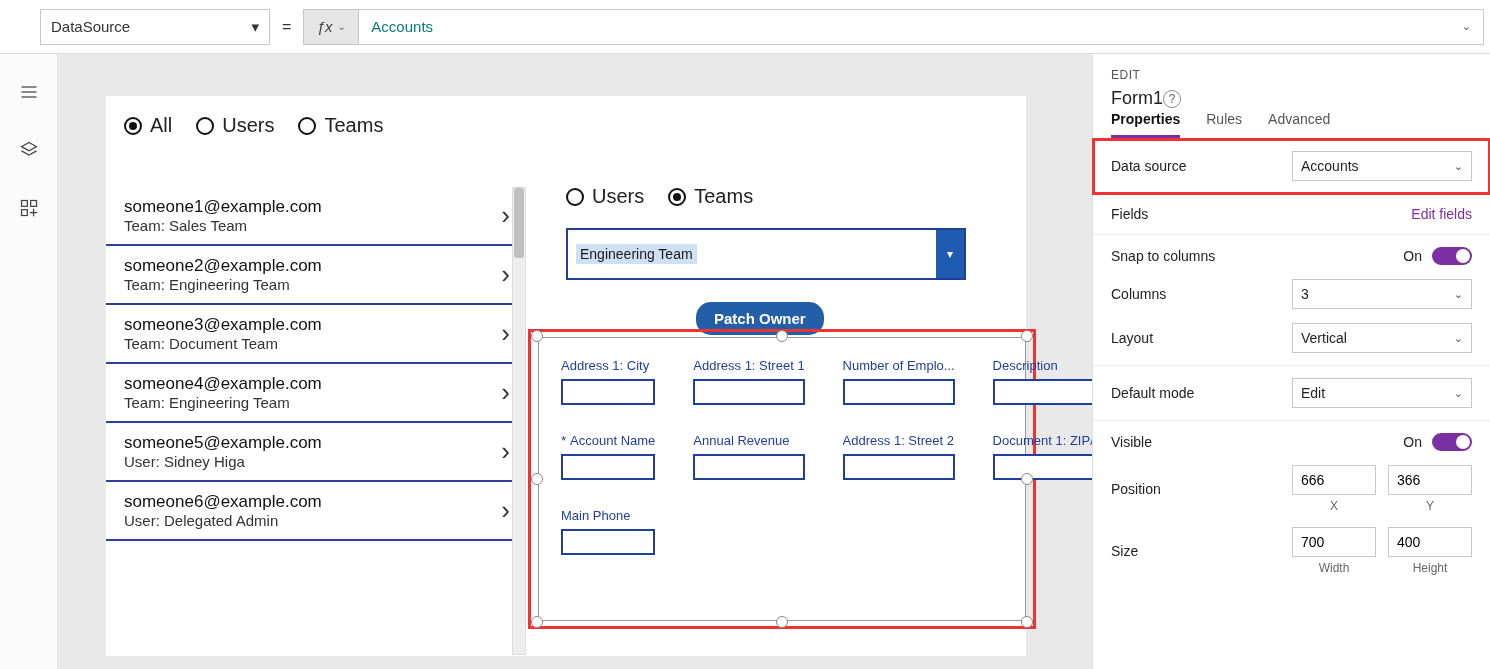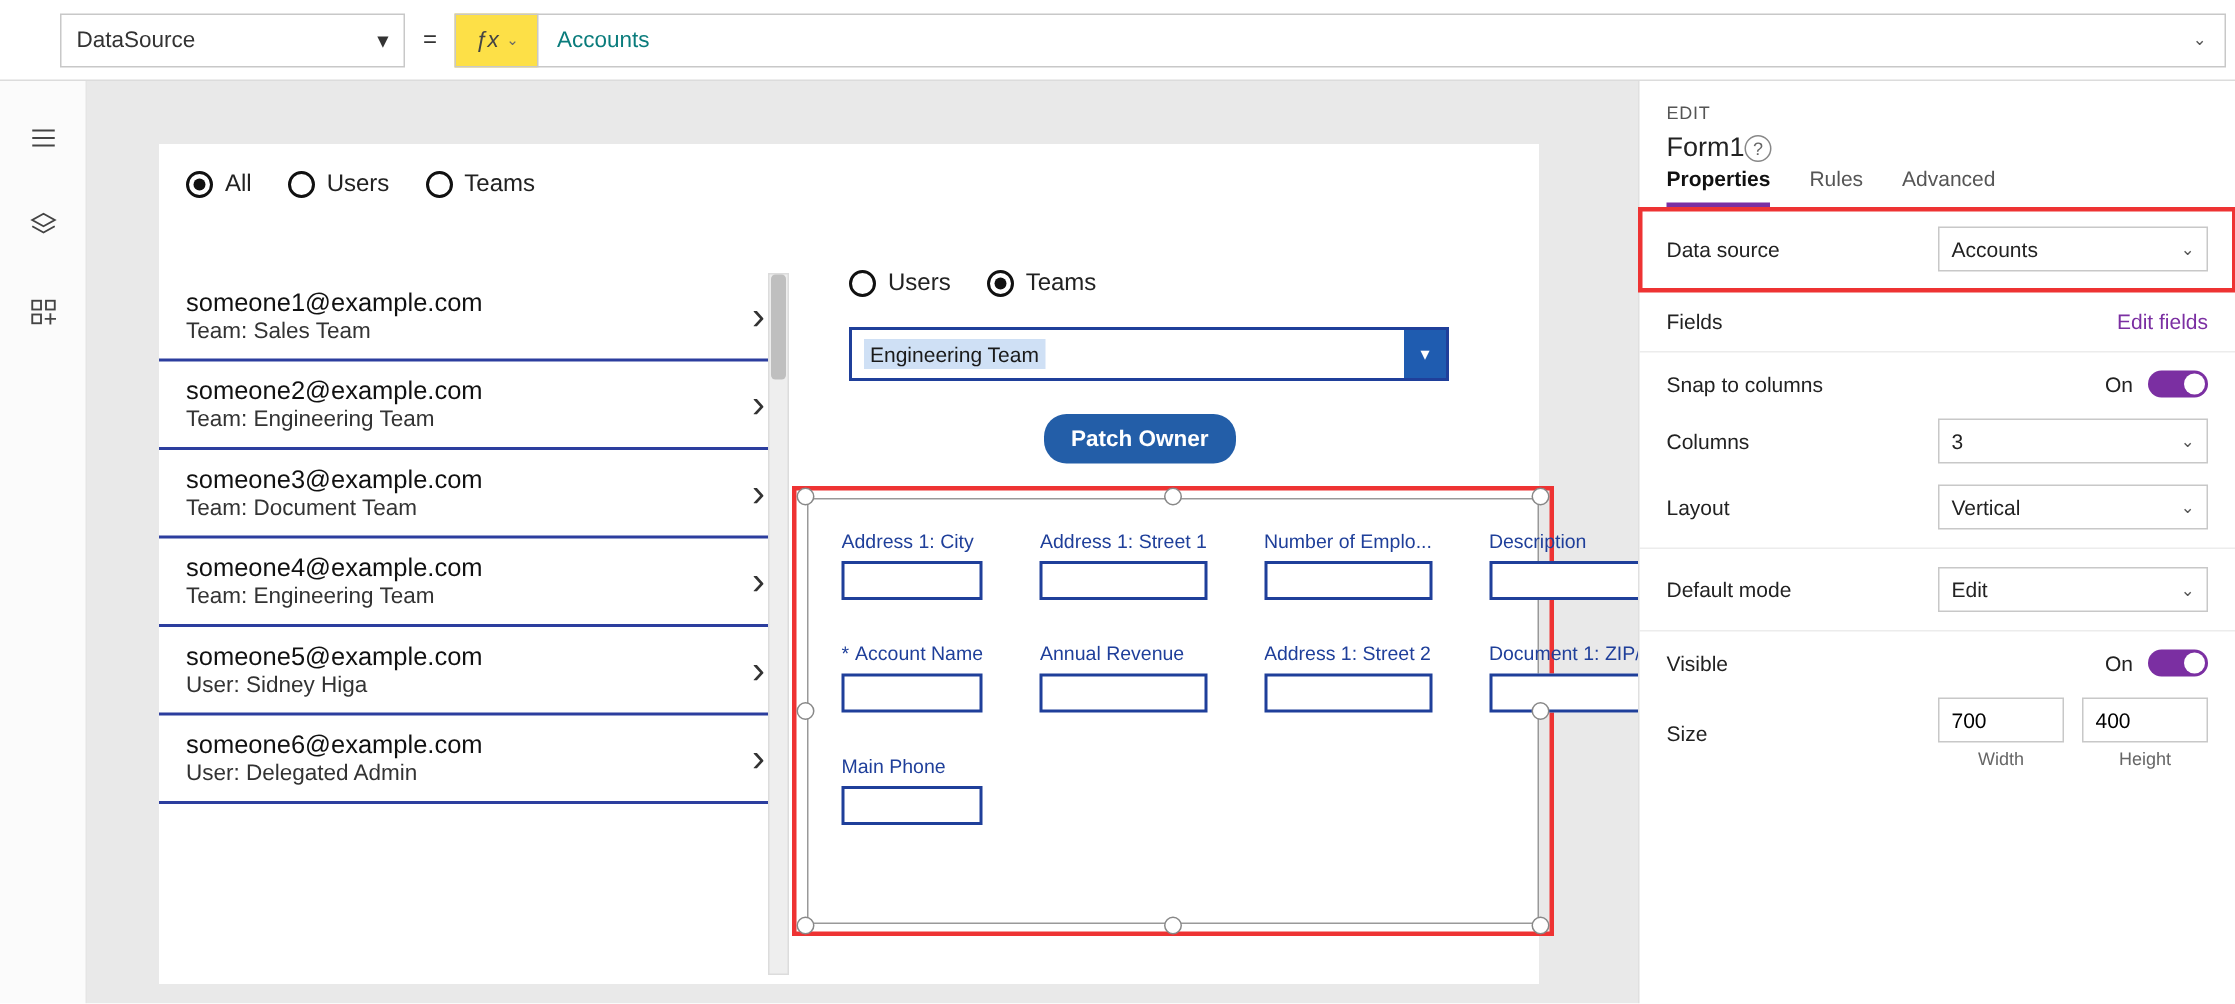--- a/index.html
+++ b/index.html
@@ -18,21 +18,21 @@
     width: 230px; height: 36px;
     border: 1px solid #c8c8c8;
     display: flex; align-items: center; justify-content: space-between;
     padding: 0 10px; font-size: 15px; color: #333; background: #fff;
   }
   .eq { margin: 0 12px; color: #333; font-size: 16px; }
   .fx-box {
     height: 36px; width: 56px;
     border: 1px solid #c8c8c8;
     display: flex; align-items: center; justify-content: center;
-    font-style: italic; font-size: 15px; color: #444; background: #fde047;
+    font-style: italic; font-size: 15px; color: #444; background: #e5e5e5;
   }
   .fx-box .chev { font-style: normal; font-size: 10px; margin-left: 5px; color: #666; }
   .formula-input {
     flex: 1; height: 36px; margin-left: -1px;
     border: 1px solid #c8c8c8;
     display: flex; align-items: center; justify-content: space-between;
     padding: 0 12px; font-size: 15px; color: #0a7c7c; background: #fff;
   }
   .formula-input .chev { color: #555; font-size: 11px; }
 
@@ -49,21 +49,21 @@
   .canvas-wrap {
     flex: 1; background: #e9e9e9; position: relative; overflow: hidden;
   }
   .canvas-card {
     position: absolute; left: 48px; top: 42px; width: 920px; height: 560px;
     background: #fff;
   }
 
   
   .radios { display: flex; gap: 24px; align-items: center; padding: 18px 18px 10px; }
-  .radio { display: flex; align-items: center; gap: 8px; font-size: 16px; color: #222; cursor: pointer; }
+  .radio { display: flex; align-items: center; gap: 8px; font-size: 20px; color: #222; cursor: pointer; }
   .radio .circ {
     width: 18px; height: 18px; border: 2px solid #111; border-radius: 50%;
     display: flex; align-items: center; justify-content: center;
   }
   .radio.sel .circ::after { content: ""; width: 8px; height: 8px; background: #111; border-radius: 50%; }
 
   
   .card-body { display: flex; height: calc(100% - 52px); }
   .list-col { width: 420px; position: relative; padding-top: 40px; }
   .list-item {
@@ -74,21 +74,21 @@
   .list-item .txt .a { font-size: 17px; color: #111; }
   .list-item .txt .b { font-size: 15px; color: #333; }
   .list-item .chev { font-size: 26px; color: #333; }
   .scrolltrack { position: absolute; right: 0; top: 40px; bottom: 0; width: 14px; background: #eeeeee; border: 1px solid #dcdcdc; }
   .scrolltrack .thumb { position: absolute; left: 1px; right: 1px; top: 0; height: 70px; background: #bfbfbf; border-radius: 3px; }
 
   
   .detail-col { flex: 1; padding: 38px 12px 0 40px; position: relative; }
   .detail-radios { display: flex; gap: 24px; align-items: center; margin-bottom: 20px; }
   .combo {
-    width: 400px; height: 36px; border: 2px solid #1f3f9a;
+    width: 400px; height: 52px; border: 2px solid #1f3f9a;
     display: flex; align-items: center; justify-content: space-between;
     padding-left: 8px; background: #fff; gap: 42px;
   }
   .combo .val { background: #cfe0f5; color: #1a1a1a; font-size: 14px; padding: 2px 4px; }
   .combo .btn { width: 28px; height: 100%; background: #1f5cb0; display: flex; align-items: center; justify-content: center; color: #fff; font-size: 12px; }
   .patch-btn {
     margin: 22px 0 0 130px; background: #235ea8; color: #fff; font-weight: 600;
     font-size: 15px; padding: 8px 18px; border: none; border-radius: 15px;
   }
 
@@ -419,20 +419,33 @@
 
     <div class="sec" style="border-bottom:none">
       <div class="row">
         <span>Visible</span>
         <div class="toggle-wrap">
           <span>On</span>
           <div class="toggle"></div>
         </div>
       </div>
       <div class="row">
+        <span>Position</span>
+        <div class="num-pair">
+          <div class="num-box">
+            <input value="666" style="">
+            <span class="cap2">X</span>
+          </div>
+          <div class="num-box">
+            <input value="366" style="">
+            <span class="cap2">Y</span>
+          </div>
+        </div>
+      </div>
+      <div class="row">
         <span>Size</span>
         <div class="num-pair">
           <div class="num-box">
             <input value="700" style="">
             <span class="cap2">Width</span>
           </div>
           <div class="num-box">
             <input value="400" style="">
             <span class="cap2">Height</span>
           </div>

